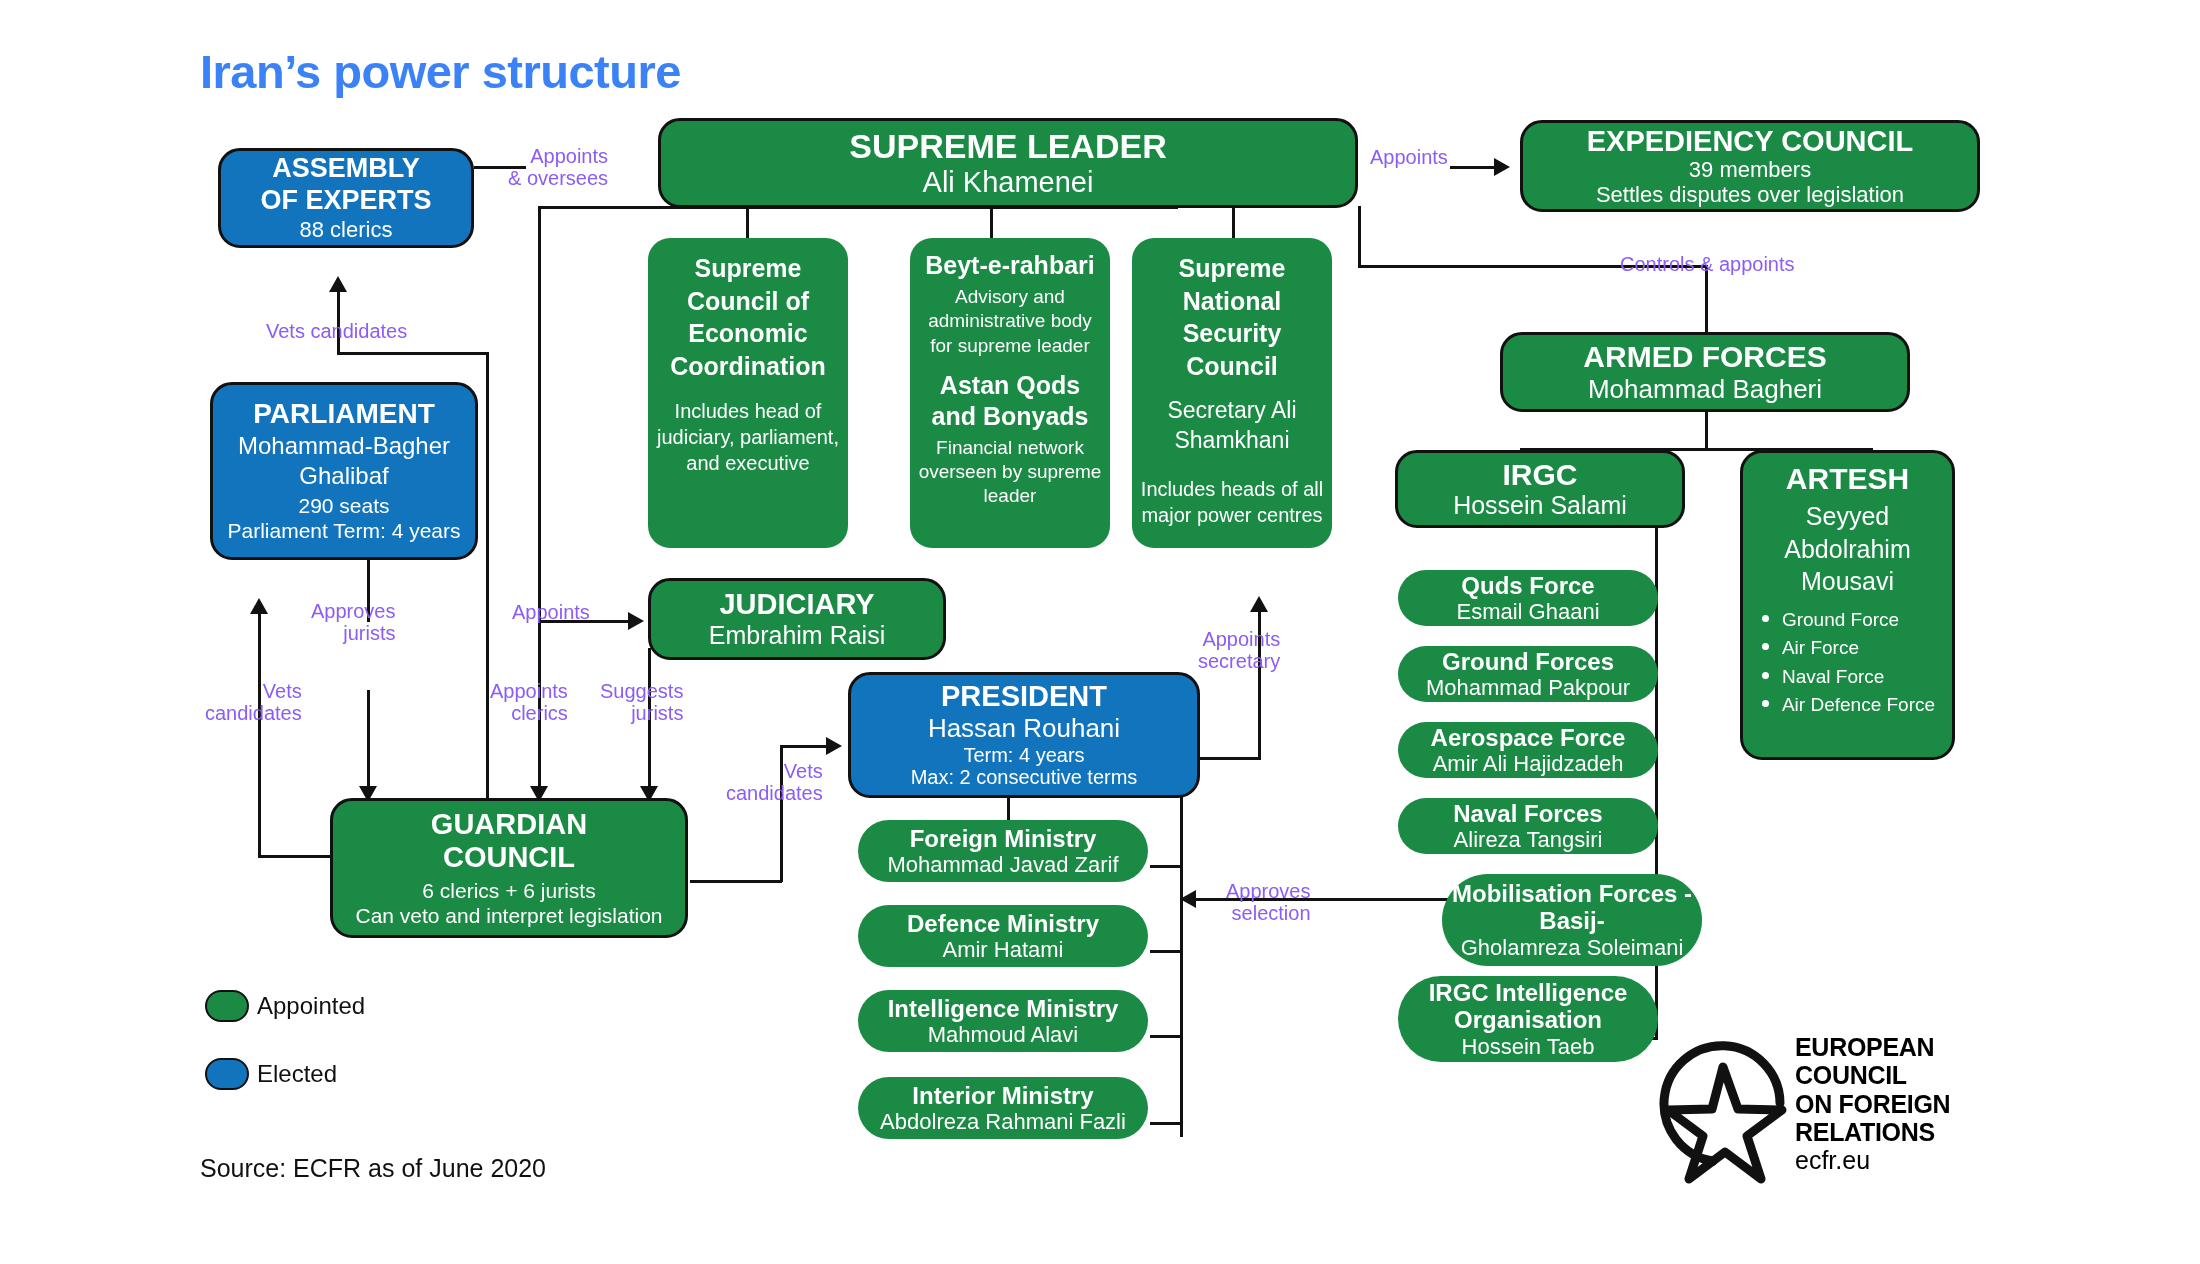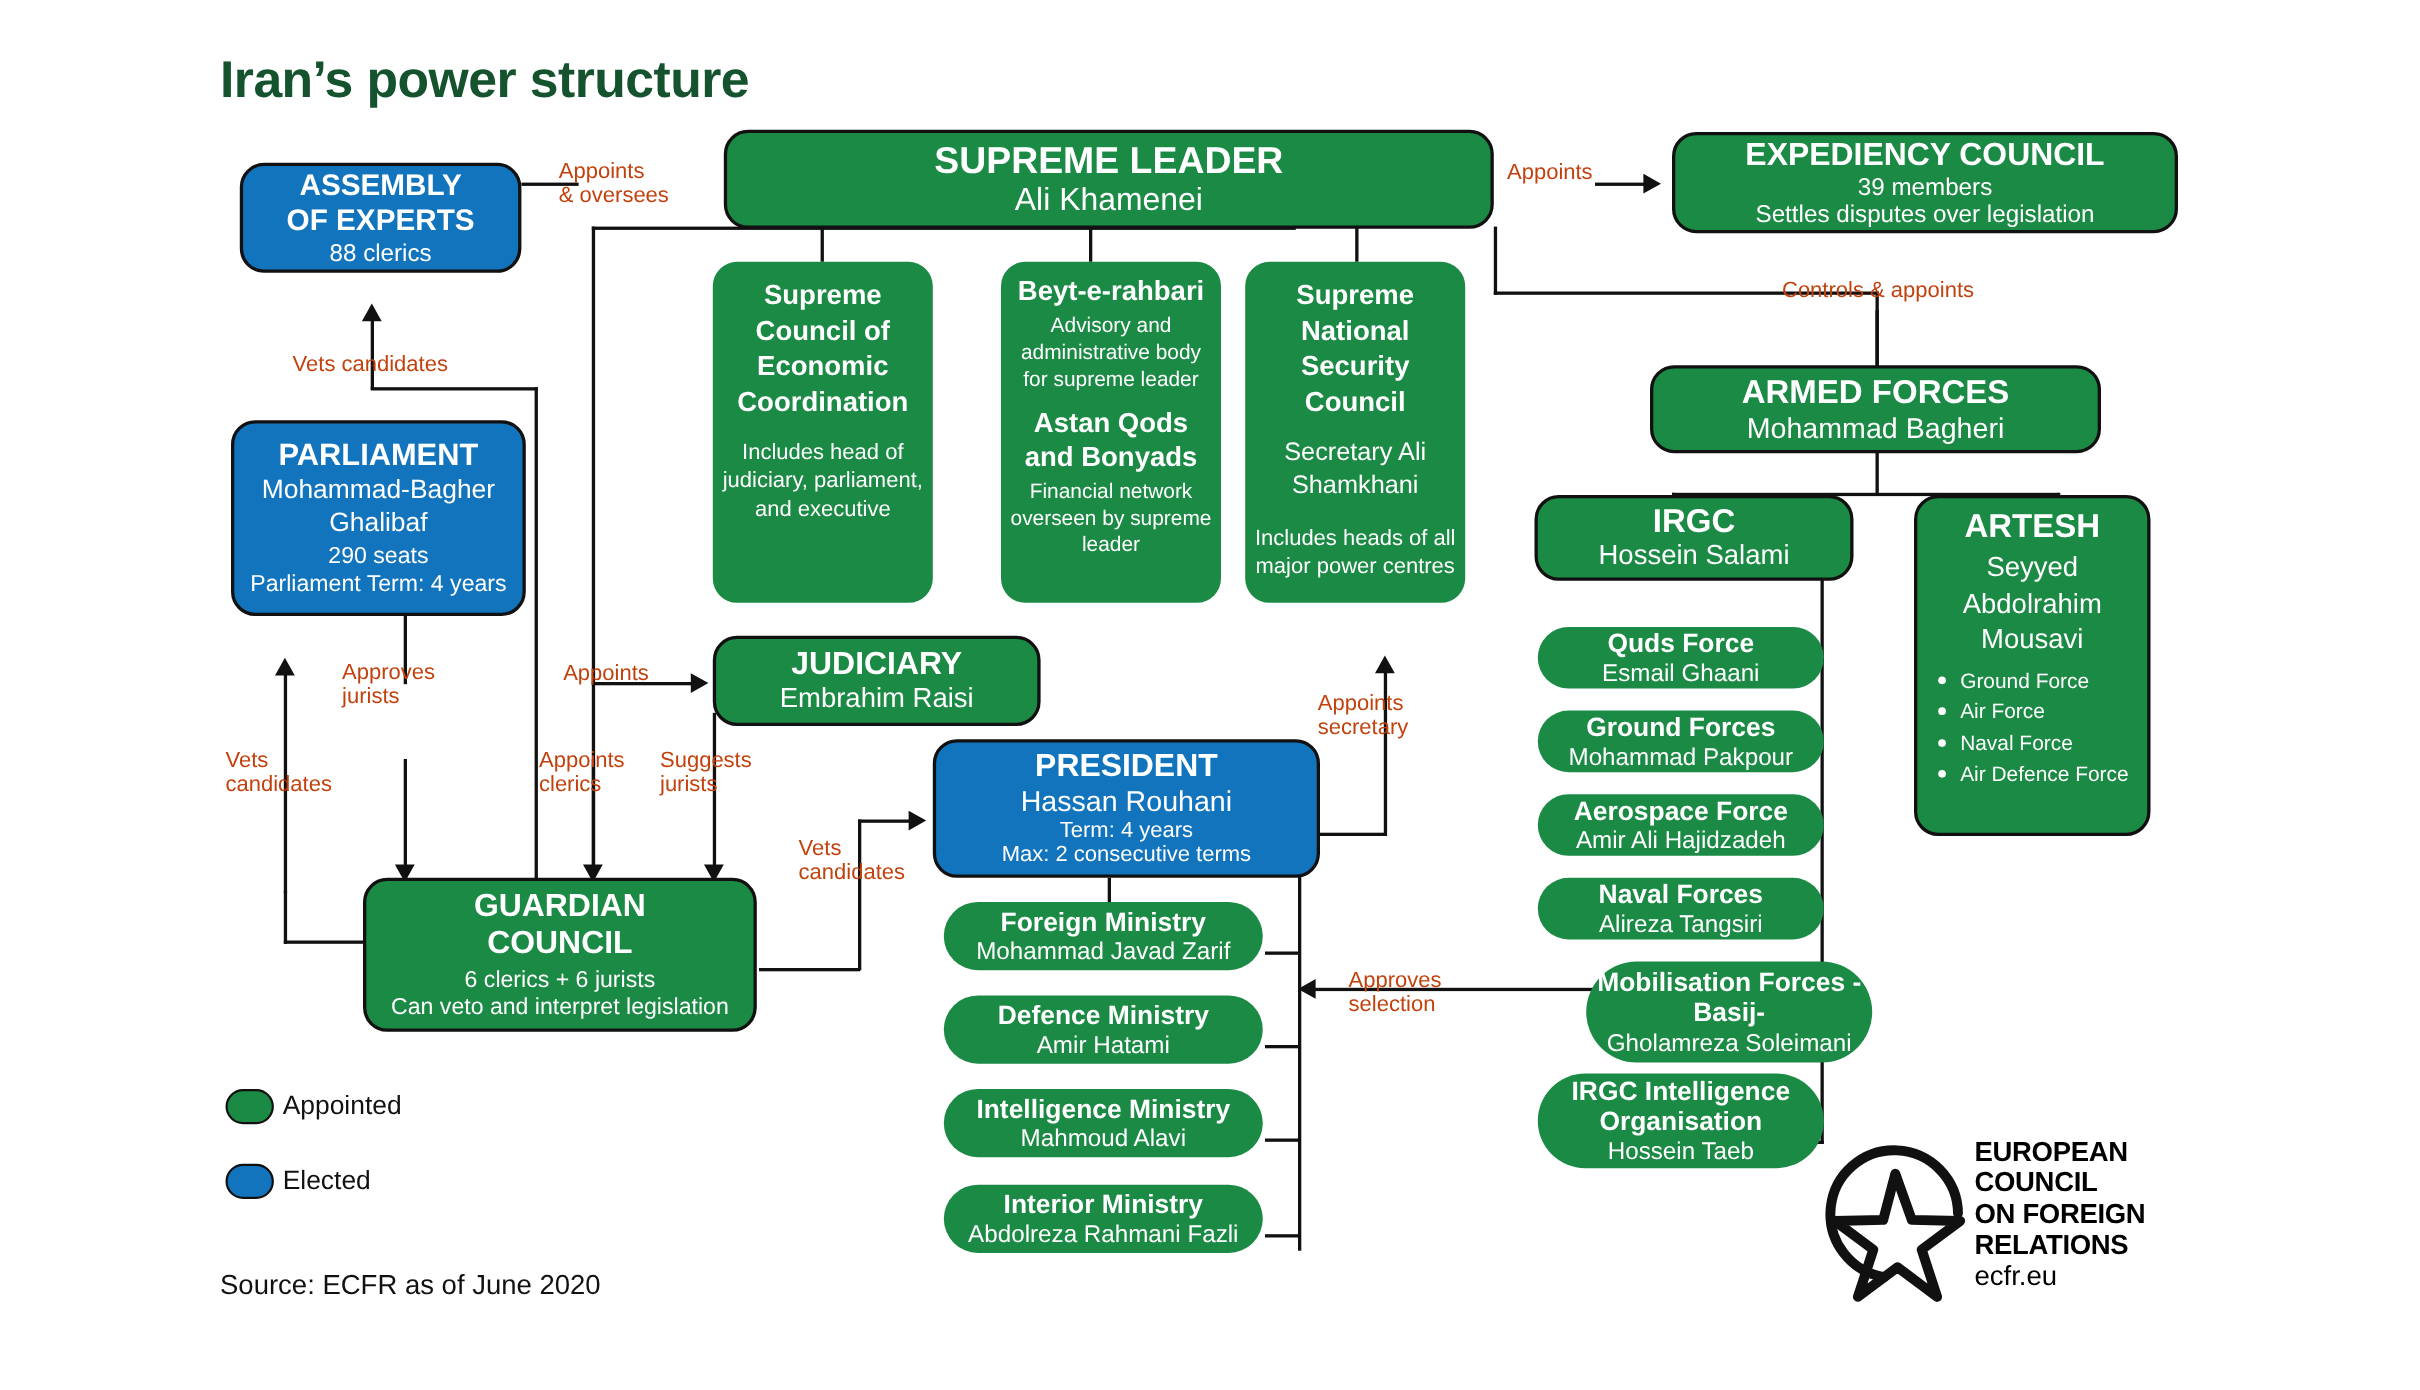--- a/index.html
+++ b/index.html
@@ -16,30 +16,30 @@
   .rnd{border-radius:22px;}
   .noborder{border:none;}
 
   .ttl{font-weight:bold;}
   .sub{font-weight:normal;}
 
   
   .ln{position:absolute;background:#111;z-index:1;}
   .h{height:3px;}
   .v{width:3px;}
-  .lbl{position:absolute;font-size:20px;color:#c2410c;line-height:1.12;
-       text-align:left;z-index:6;white-space:nowrap;}
+  .lbl{position:absolute;font-size:20px;color:#8b5cf6;line-height:1.12;
+       text-align:right;z-index:6;white-space:nowrap;}
   .arrow{position:absolute;width:0;height:0;z-index:2;}
   .ar-r{border-top:9px solid transparent;border-bottom:9px solid transparent;border-left:16px solid #111;}
   .ar-l{border-top:9px solid transparent;border-bottom:9px solid transparent;border-right:16px solid #111;}
   .ar-u{border-left:9px solid transparent;border-right:9px solid transparent;border-bottom:16px solid #111;}
   .ar-d{border-left:9px solid transparent;border-right:9px solid transparent;border-top:16px solid #111;}
 
   #title{position:absolute;left:200px;top:44px;font-size:47px;font-weight:bold;
-         letter-spacing:-0.5px;color:#14532d;}
+         letter-spacing:-0.5px;color:#3b82f6;}
   #source{position:absolute;left:200px;top:1154px;font-size:25px;color:#111;}
 
   .leg{position:absolute;display:flex;align-items:center;gap:8px;font-size:24px;color:#111;}
   .dot{width:40px;height:28px;border-radius:9999px;border:2px solid #111;display:block;}
 
   #logo{position:absolute;left:1655px;top:1025px;width:330px;height:175px;}
   #logo .txt{position:absolute;left:140px;top:8px;font-size:25px;font-weight:bold;
              line-height:1.13;letter-spacing:-0.3px;color:#000;}
   #logo .url{font-weight:normal;font-size:25px;letter-spacing:0px;}
 

